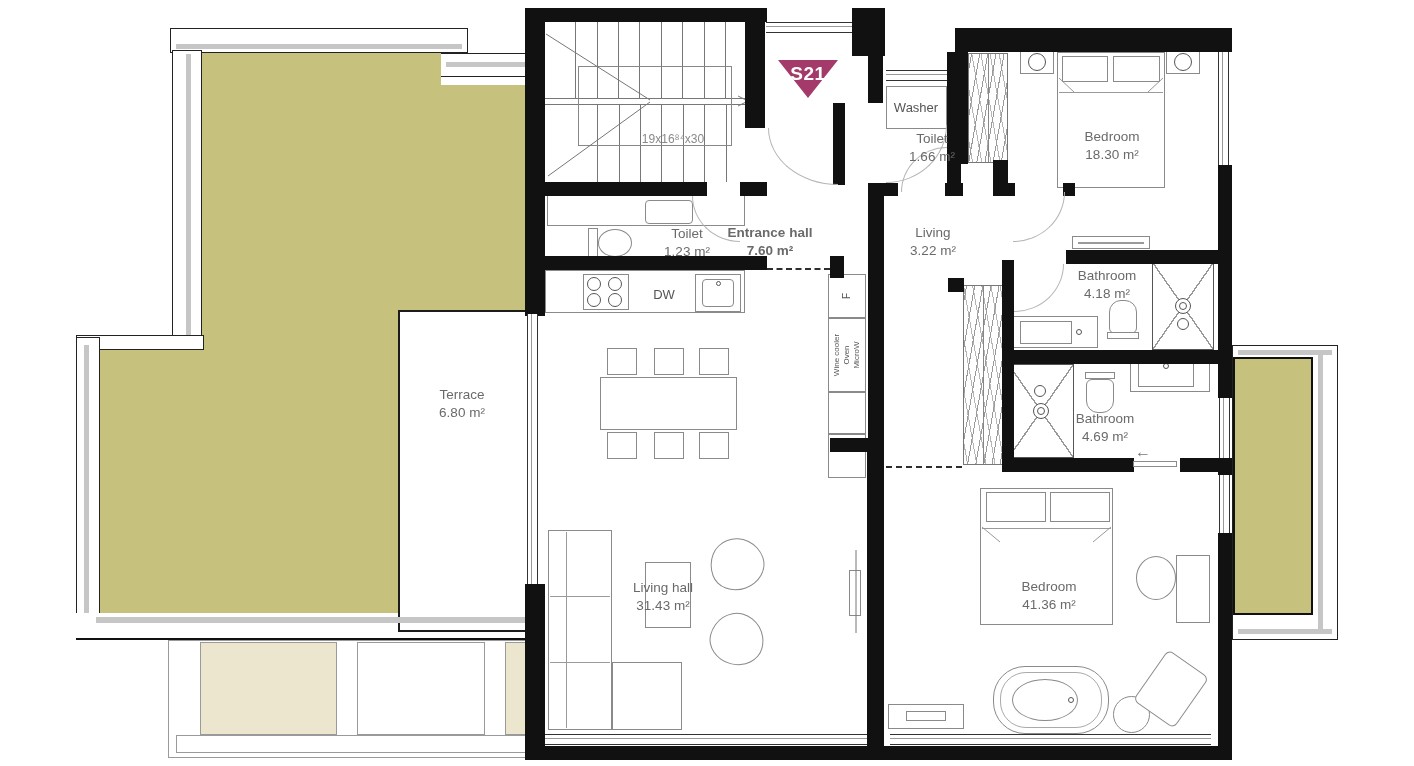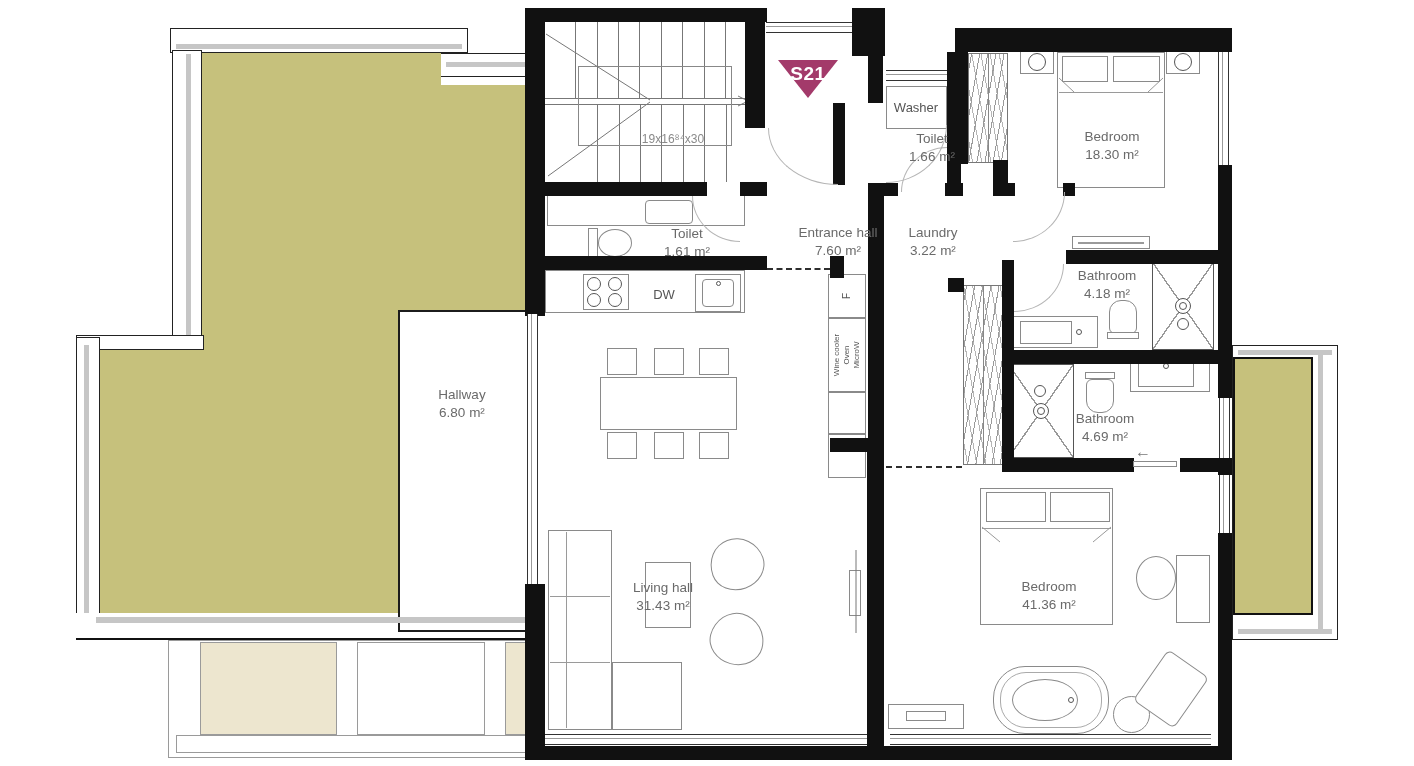--- a/index.html
+++ b/index.html
@@ -253,33 +253,33 @@
     <line x1="738" y1="96" x2="748" y2="101" stroke="#777" stroke-width="1"></line>
     <line x1="738" y1="106" x2="748" y2="101" stroke="#777" stroke-width="1"></line>
     <line x1="856" y1="550" x2="856" y2="633" stroke="#777" stroke-width="1"></line>
     <line x1="1059" y1="78" x2="1074" y2="92" stroke="#999" stroke-width="1"></line>
     <line x1="1163" y1="78" x2="1148" y2="92" stroke="#999" stroke-width="1"></line>
     <line x1="982" y1="527" x2="1000" y2="542" stroke="#999" stroke-width="1"></line>
     <line x1="1111" y1="527" x2="1093" y2="542" stroke="#999" stroke-width="1"></line>
   </svg>
 
   <div class="room-label" style="left:462px;top:404px;">
-    <div>Hallway</div>
+    <div>Terrace</div>
     <div>6.80 m²</div>
   </div>
   <div class="room-label" style="left:687px;top:243px;">
     <div>Toilet</div>
-    <div>1.61 m²</div>
-  </div>
-  <div class="room-label" style="left:838px;top:242px;">
+    <div>1.23 m²</div>
+  </div>
+  <div class="room-label" style="left:770px;top:242px;font-weight:bold;">
     <div>Entrance hall</div>
     <div>7.60 m²</div>
   </div>
   <div class="room-label" style="left:933px;top:242px;">
-    <div>Laundry</div>
+    <div>Living</div>
     <div>3.22 m²</div>
   </div>
   <div class="room-label" style="left:932px;top:148px;">
     <div>Toilet</div>
     <div>1.66 m²</div>
   </div>
   <div class="room-label" style="left:1112px;top:146px;">
     <div>Bedroom</div>
     <div>18.30 m²</div>
   </div>

